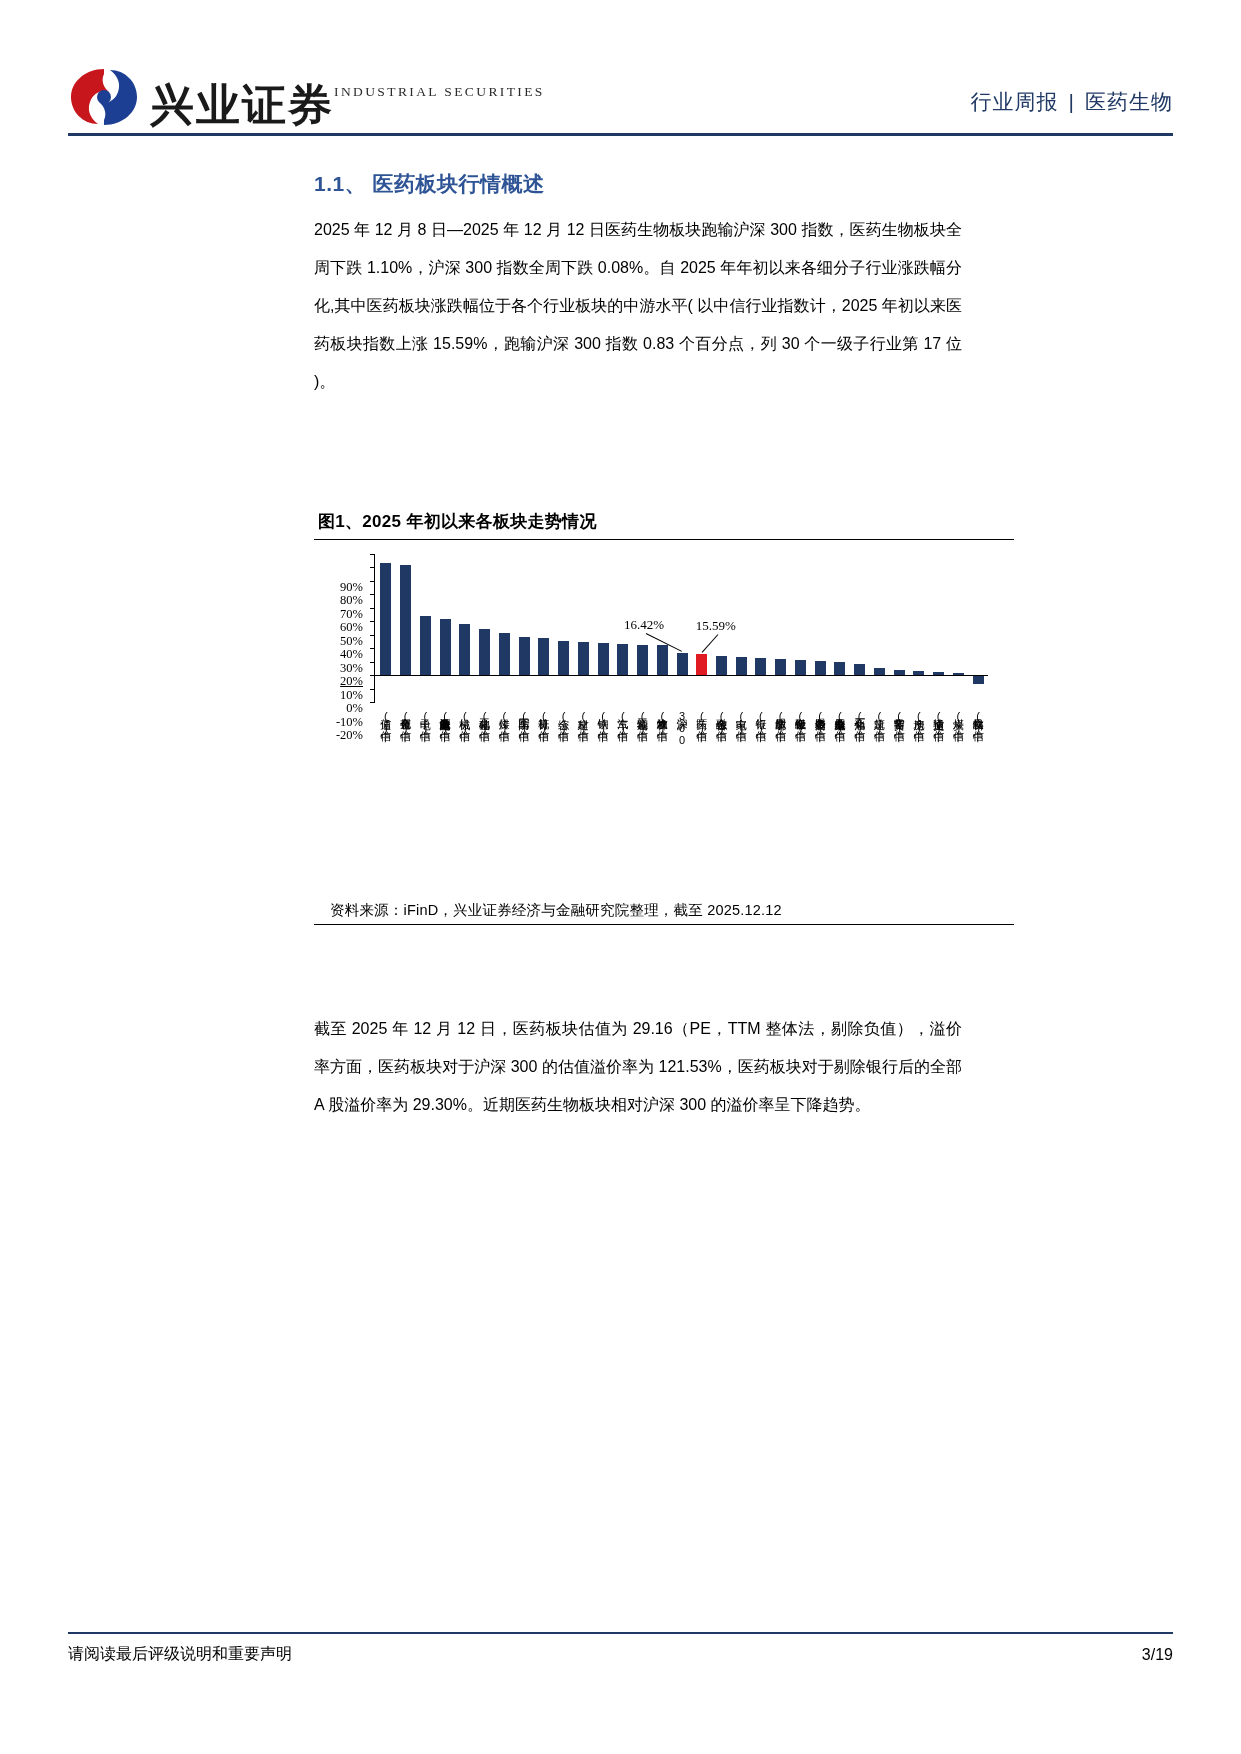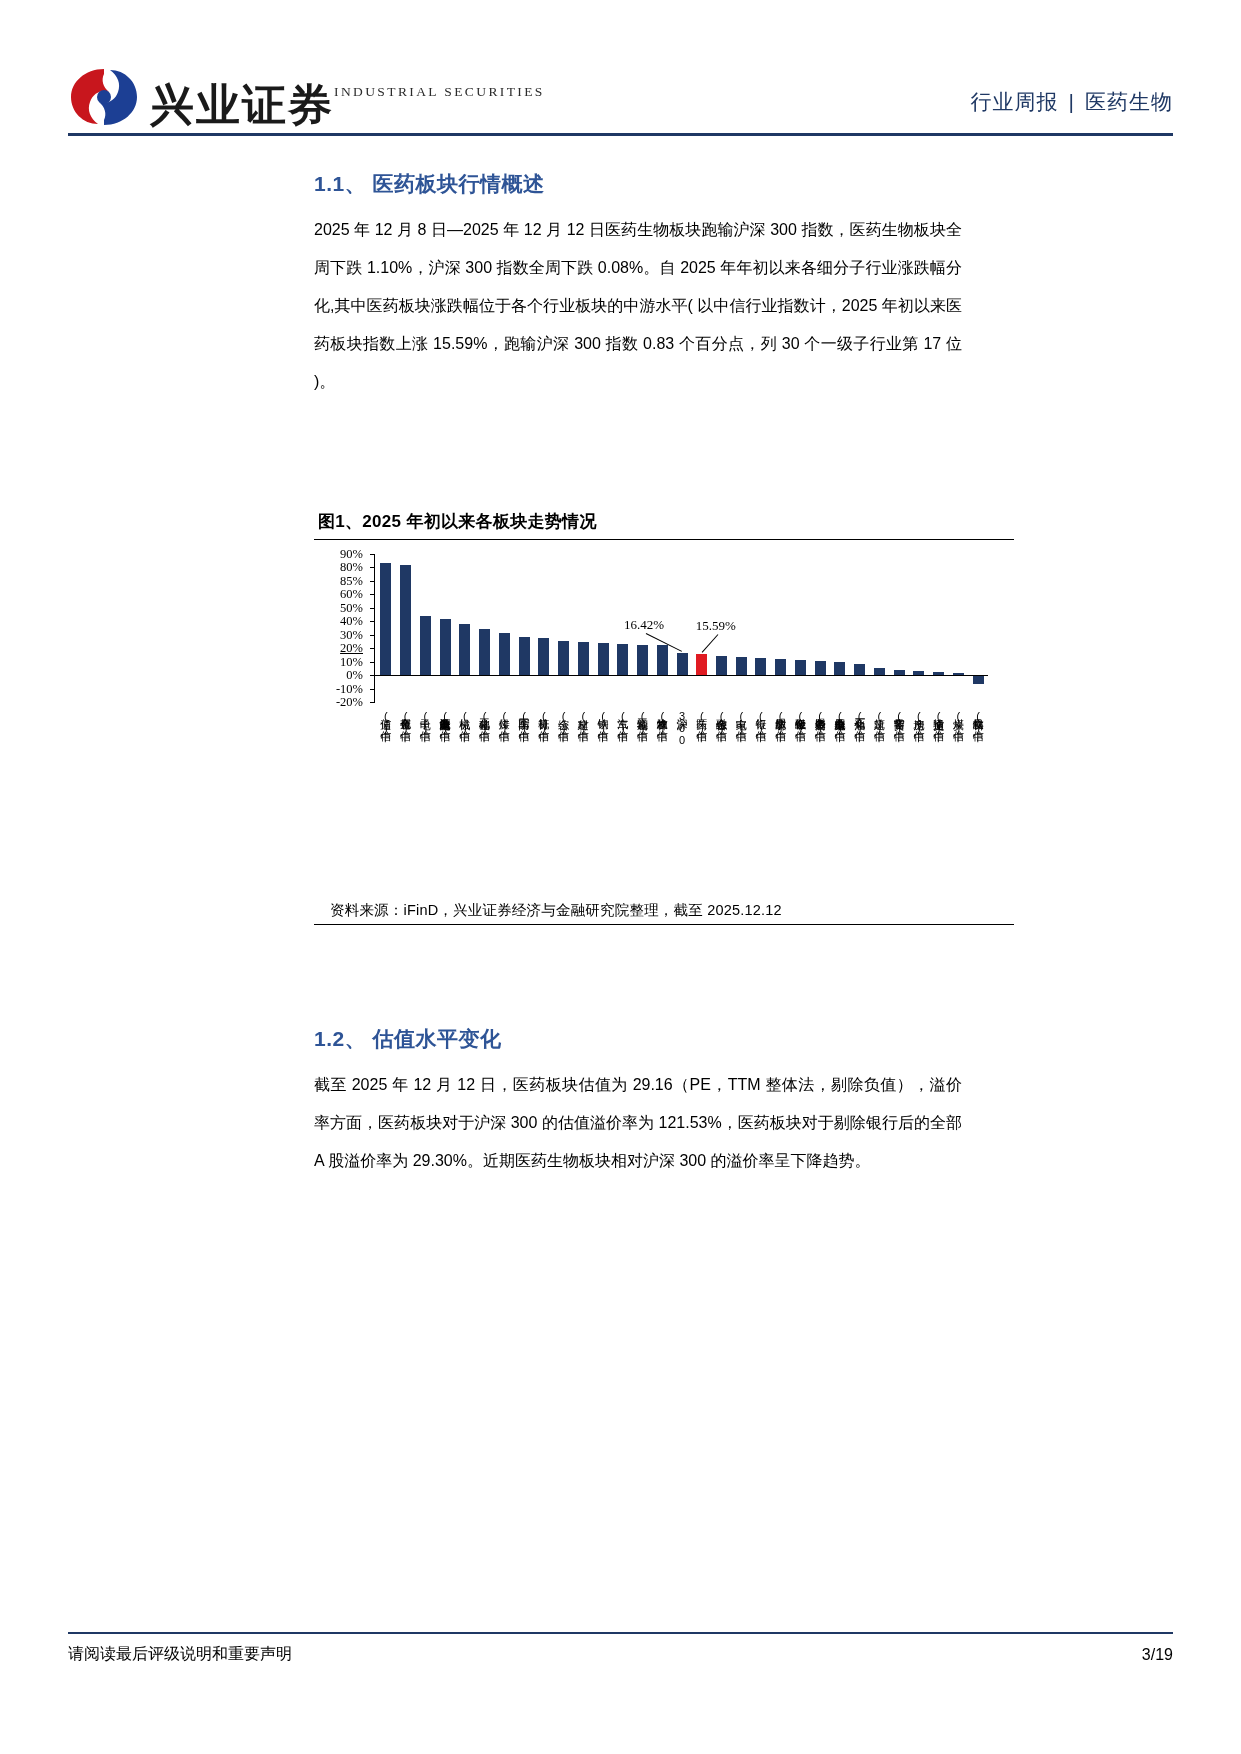--- a/index.html
+++ b/index.html
@@ -69,20 +69,21 @@
   }
   .chart-area{position:relative;width:700px;height:345px;}
   .ylabels{
     position:absolute;left:0;top:8px;width:54px;height:148px;
   }
   .ylabel{
     position:absolute;right:5px;
     font-family:"Liberation Serif","DejaVu Serif",serif;
     font-size:12.5px;color:#000;line-height:10px;white-space:nowrap;
     transform:translateY(-50%);
+    margin-top:33px;
   }
   .ytick{
     position:absolute;left:56px;width:5px;height:1px;background:#000;
   }
   .yaxis{position:absolute;left:60px;top:8px;width:1.4px;height:148px;background:#000;}
   .zeroline{position:absolute;left:60px;width:614px;height:1px;background:#000;}
   .bars{
     position:absolute;left:62px;top:8px;width:612px;height:148px;
   }
   .bar{
@@ -151,21 +152,21 @@
     <p class="body">2025 年 12 月 8 日—2025 年 12 月 12 日医药生物板块跑输沪深 300 指数，医药生物板块全周下跌 1.10%，沪深 300 指数全周下跌 0.08%。自 2025 年年初以来各细分子行业涨跌幅分化,其中医药板块涨跌幅位于各个行业板块的中游水平( 以中信行业指数计，2025 年初以来医药板块指数上涨 15.59%，跑输沪深 300 指数 0.83 个百分点，列 30 个一级子行业第 17 位 )。</p>
   </div>
 
   <div class="figure">
     <div class="fig-title">图1、2025 年初以来各板块走势情况</div>
     <div class="fig-box">
       <div class="chart-area">
         <div class="ylabels" id="ylabels">
             <div class="ylabel" style="top: 0px;">90%</div>
             <div class="ylabel" style="top: 13.4545px;">80%</div>
-            <div class="ylabel" style="top: 26.9091px;">85%</div>
+            <div class="ylabel" style="top: 26.9091px;">70%</div>
             <div class="ylabel" style="top: 40.3636px;">60%</div>
             <div class="ylabel" style="top: 53.8182px;">50%</div>
             <div class="ylabel" style="top: 67.2727px;">40%</div>
             <div class="ylabel" style="top: 80.7273px;">30%</div>
             <div class="ylabel" style="top: 94.1818px; text-decoration: underline;">20%</div>
             <div class="ylabel" style="top: 107.636px;">10%</div>
             <div class="ylabel" style="top: 121.091px;">0%</div>
             <div class="ylabel" style="top: 134.545px;">-10%</div>
             <div class="ylabel" style="top: 148px;">-20%</div>
           </div>
@@ -254,21 +255,20 @@
           <div class="annot" style="left: 381.742px; top: 72.1153px;">15.59%</div>
           <div class="leader" style="left: 403.742px; top: 88.1153px; width: 24.0832px; transform: rotate(131.634deg);"></div>
         </div>
       <div class="fig-src">
         <span>资料来源：</span><span>iFinD，兴业证券经济与金融研究院整理，截至 2025.12.12</span>
       </div>
     </div>
   </div>
 
   <div class="content" style="top:1010px;">
-    <h2 class="sub">1.2、 估值水平变化</h2>
     <p class="body">截至 2025 年 12 月 12 日，医药板块估值为 29.16（PE，TTM 整体法，剔除负值），溢价率方面，医药板块对于沪深 300 的估值溢价率为 121.53%，医药板块对于剔除银行后的全部 A 股溢价率为 29.30%。近期医药生物板块相对沪深 300 的溢价率呈下降趋势。</p>
   </div>
 
   <div class="footer-rule"></div>
   <div class="footer">
     <span>请阅读最后评级说明和重要声明</span>
     <span>3/19</span>
   </div>
 
 </div>

